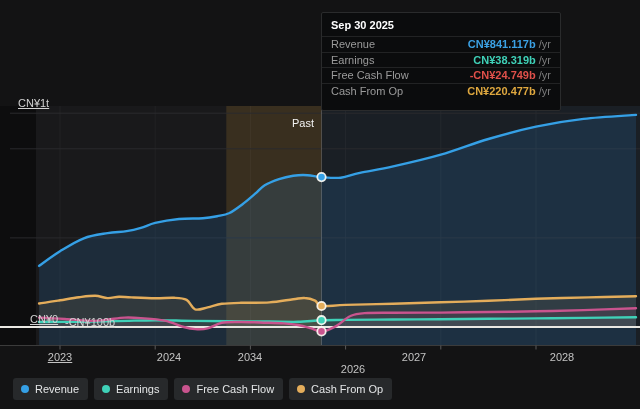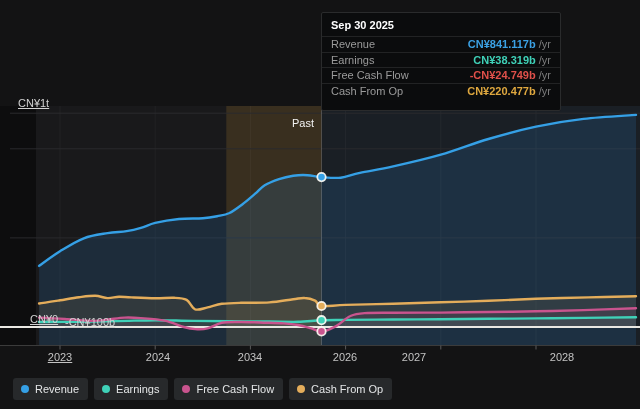--- a/index.html
+++ b/index.html
@@ -65,23 +65,23 @@
       <circle cx="321.5" cy="306" r="4.2" fill="#e4ad5b" stroke="rgba(255,252,245,0.9)" stroke-width="1.8"></circle>
       <circle cx="321.5" cy="320.2" r="4.2" fill="#3fd1b8" stroke="rgba(255,252,245,0.9)" stroke-width="1.8"></circle>
       <circle cx="321.5" cy="331.4" r="4.2" fill="#c9548e" stroke="rgba(255,252,245,0.9)" stroke-width="1.8"></circle>
     </svg>
 
   <div class="lbl ylbl" style="left:18px;top:97px;">CN¥1t</div>
   <div class="lbl ylbl" style="left:18px;top:313px;margin-left:12px;">CN¥0</div>
   <div class="lbl ylbl" style="left:17px;top:316px;margin-left:48px;">-CN¥100b</div>
 
   <div class="lbl xlbl" style="left:60px;text-decoration:underline;">2023</div>
-  <div class="lbl xlbl" style="left:158px;text-align:right;">2024</div>
+  <div class="lbl xlbl" style="left:169px;text-align:right;">2024</div>
   <div class="lbl xlbl" style="left:250px;">2034</div>
-  <div class="lbl xlbl" style="left:345px;">2026</div>
+  <div class="lbl xlbl" style="left:353px;margin-top:12px;">2026</div>
   <div class="lbl xlbl" style="left:414px;">2027</div>
   <div class="lbl xlbl" style="left:562px;">2028</div>
 
   <div class="lbl past-lbl">Past</div>
 
   <div class="tooltip">
     <div class="ttitle">Sep 30 2025</div>
     <div class="trow">
       <span>Revenue</span>
       <span class="tval"><b style="color: rgb(59, 161, 228);">CN¥841.117b</b><i> /yr</i></span>

